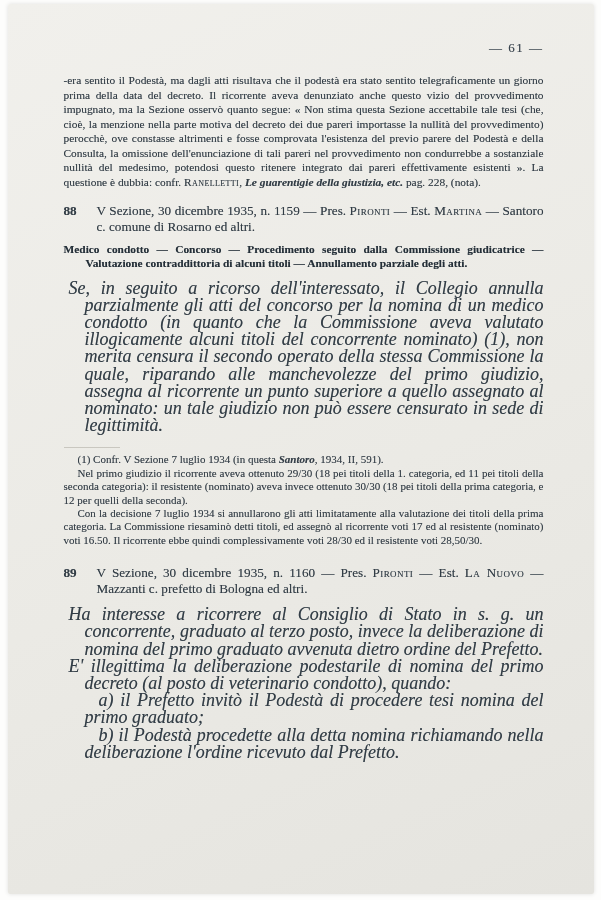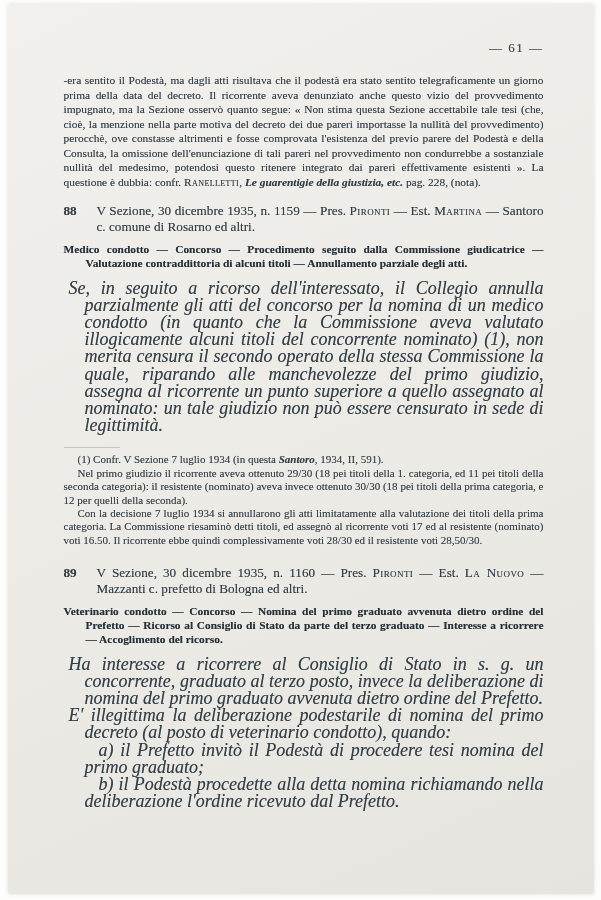--- a/index.html
+++ b/index.html
@@ -114,23 +114,20 @@
     <div class="footnote">
       <p><span>(1) Confr. V Sezione 7 luglio 1934 (in questa </span><span class="it">Santoro</span><span>, 1934, II, 591).</span></p>
       <p>Nel primo giudizio il ricorrente aveva ottenuto 29/30 (18 pei titoli della 1. categoria, ed 11 pei titoli della seconda categoria): il resistente (nominato) aveva invece ottenuto 30/30 (18 pei titoli della prima categoria, e 12 per quelli della seconda).</p>
       <p>Con la decisione 7 luglio 1934 si annullarono gli atti limitatamente alla valutazione dei titoli della prima categoria. La Commissione riesaminò detti titoli, ed assegnò al ricorrente voti 17 ed al resistente (nominato) voti 16.50. Il ricorrente ebbe quindi complessivamente voti 28/30 ed il resistente voti 28,50/30.</p>
     </div>
 
     <div class="case-heading" style="margin-top:18px;">
       <span class="case-num">89</span><span>V Sezione, 30 dicembre 1935, n. 1160 — Pres. </span><span class="sc">Pironti</span><span> — Est. </span><span class="sc">La Nuovo</span><span> — Mazzanti c. prefetto di Bologna ed altri.</span>
     </div>
 
-    <div class="headnotes">
-      <p class="headnote">Veterinario condotto — Concorso — Nomina del primo graduato avvenuta dietro ordine del Prefetto — Ricorso al Consiglio di Stato da parte del terzo graduato — Interesse a ricorrere — Accoglimento del ricorso.</p>
-    </div>
 
     <div class="case-body">
       <p>Ha interesse a ricorrere al Consiglio di Stato in s. g. un concorrente, graduato al terzo posto, invece la deliberazione di nomina del primo graduato avvenuta dietro ordine del Prefetto.</p>
       <p>E' illegittima la deliberazione podestarile di nomina del primo decreto (al posto di veterinario condotto), quando:</p>
       <p class="item">a) il Prefetto invitò il Podestà di procedere tesi nomina del primo graduato;</p>
       <p class="item">b) il Podestà procedette alla detta nomina richiamando nella deliberazione l'ordine ricevuto dal Prefetto.</p>
     </div>
 
   </div>
 </div>

